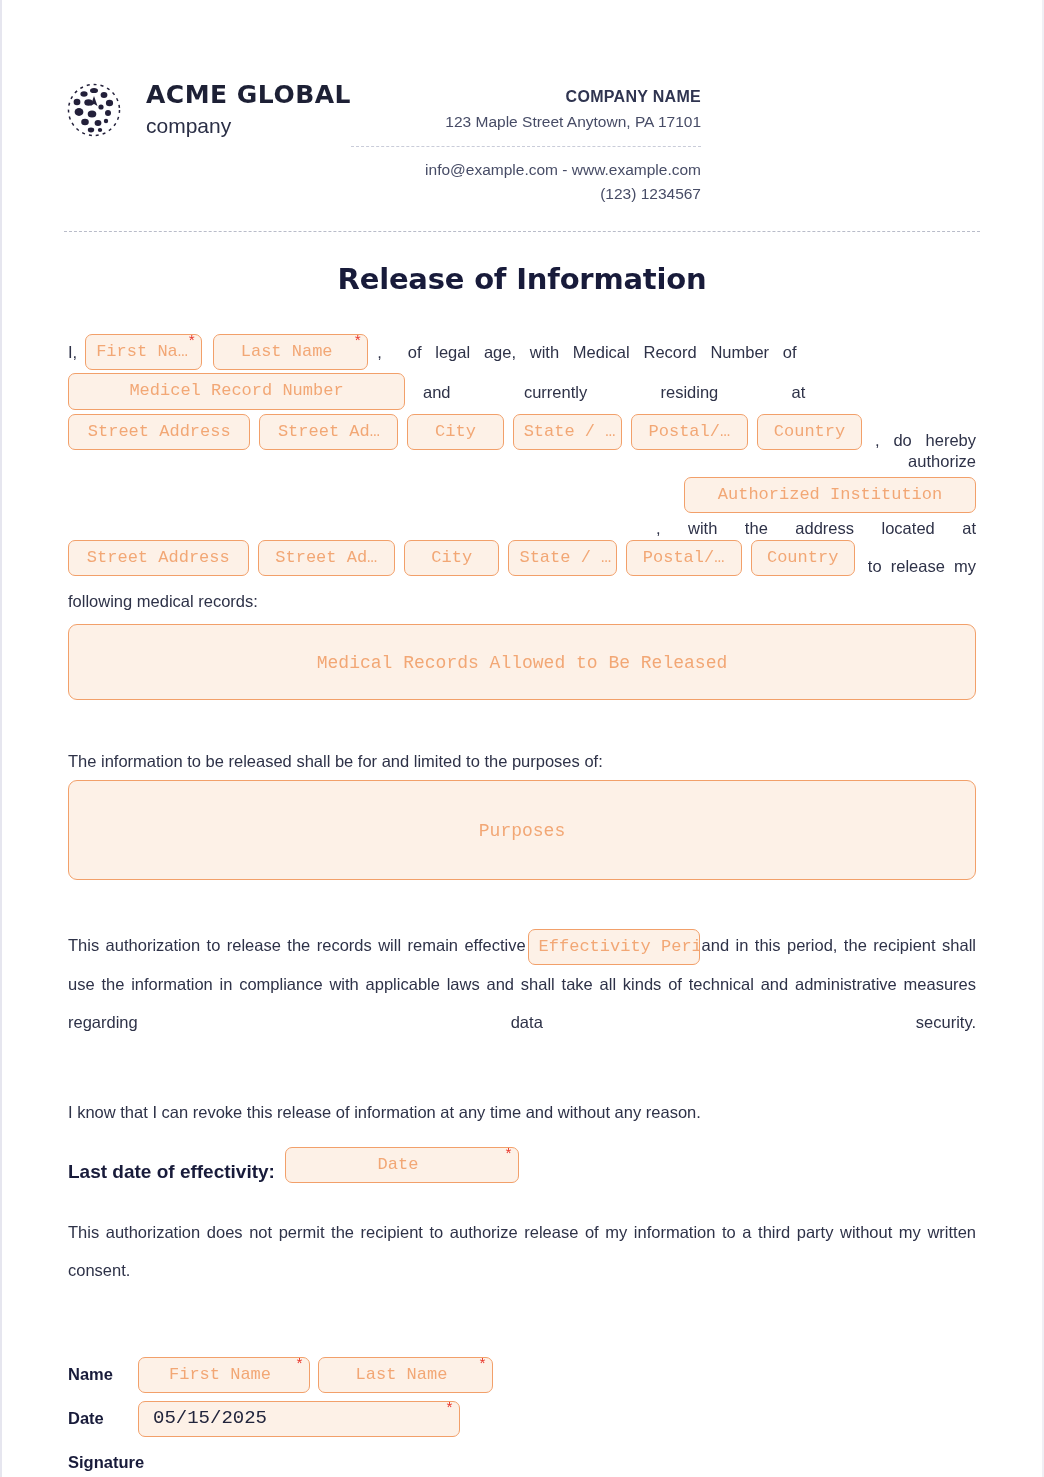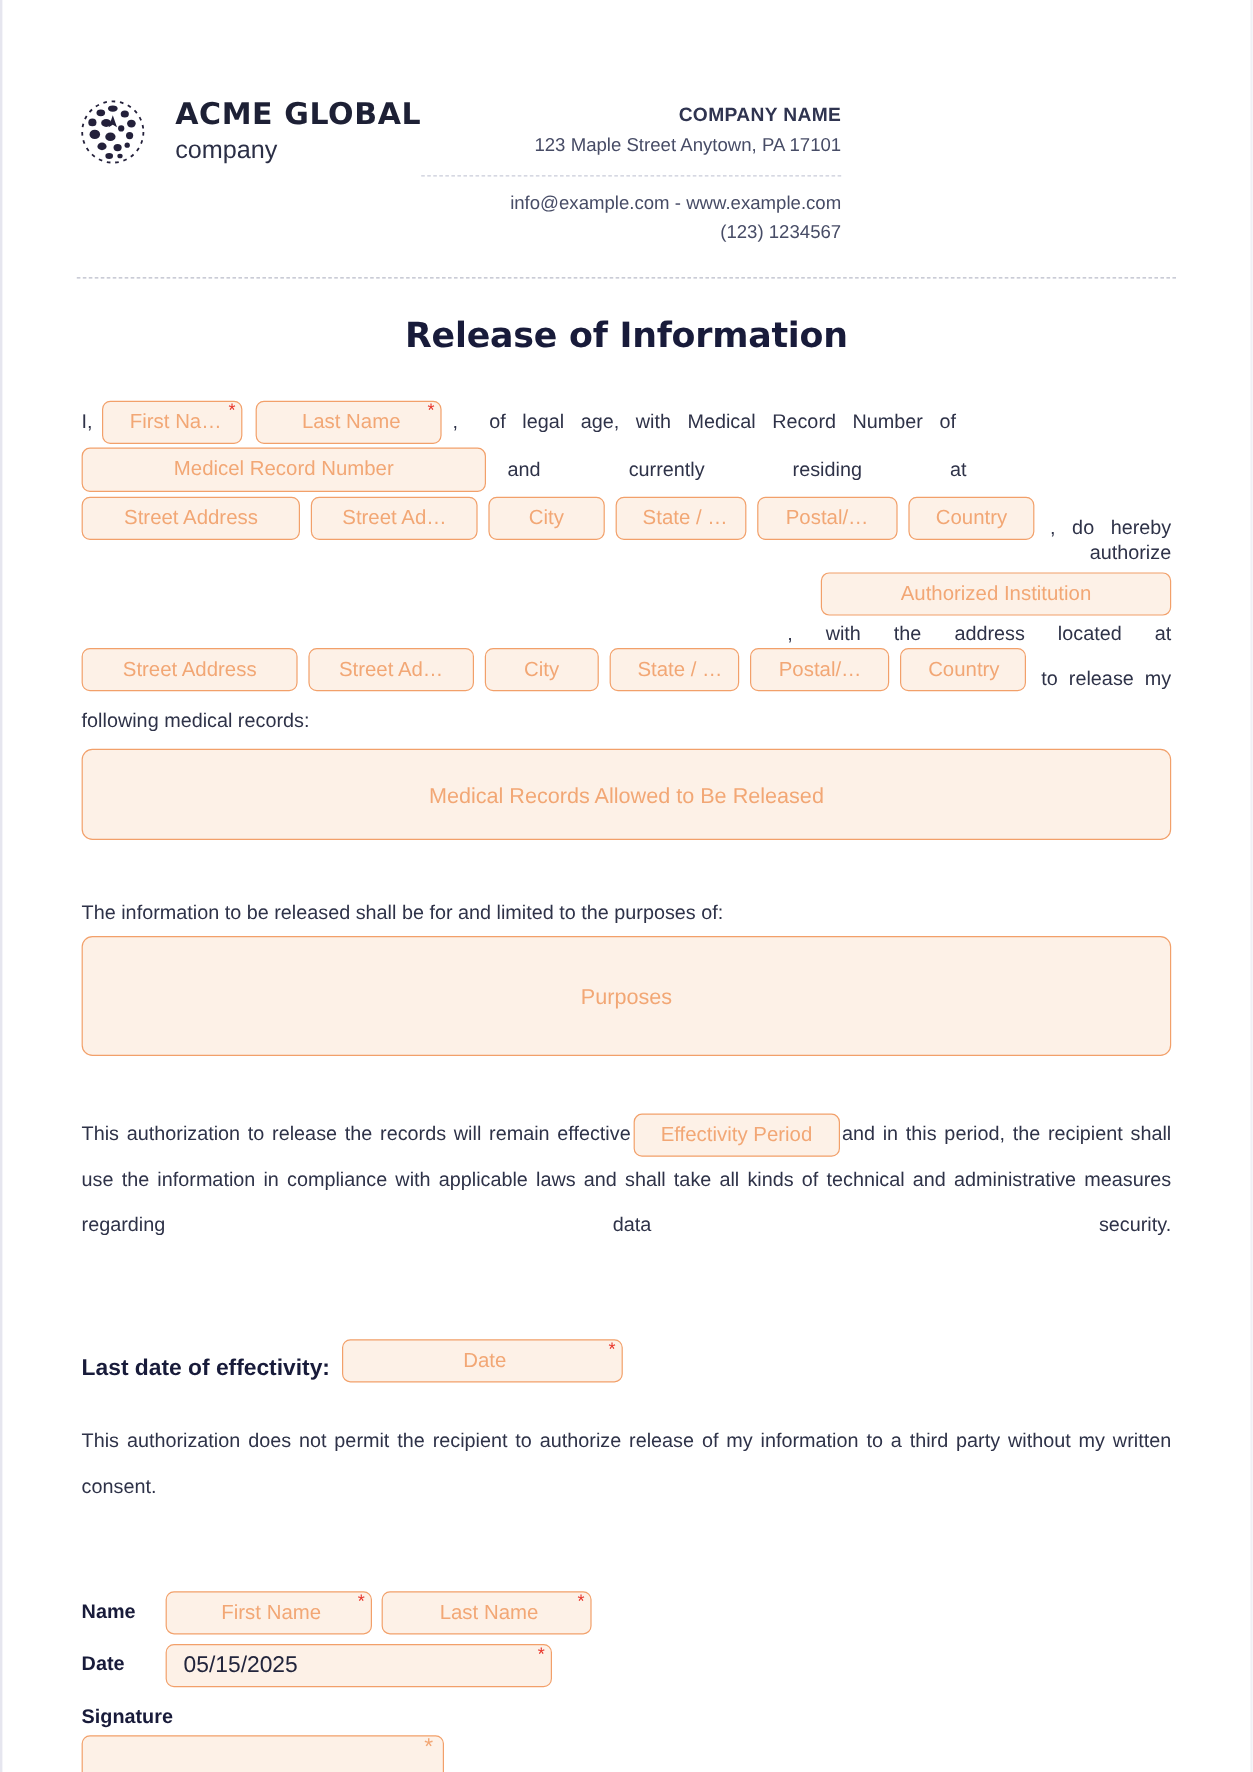--- a/index.html
+++ b/index.html
@@ -124,23 +124,24 @@
     position: relative;
     background: #fdf1e7;
     border: 1.6px solid #f2a06a;
     border-radius: 7px;
     color: #f2a775;
     font-size: 17px;
     text-align: center;
     box-sizing: border-box;
     height: 36px;
     line-height: 33px;
-    padding: 0 22px;
+    padding: 0 10px;
     white-space: nowrap;
     overflow: hidden;
+    font-family: Liberation Mono, monospace;
   }
   .fld .req {
     position: absolute;
     top: 1px;
     right: 5px;
     color: #e8352a;
     font-size: 15px;
     line-height: 14px;
   }
   .fld.has-req { padding-right: 18px; }
@@ -384,20 +385,21 @@
     </div>
 
     <div class="gap-lg"></div>
 
     <div class="para justify" style="line-height:38px;">
       <span>This authorization to release the records will remain effective</span><span class="fld w-effect" style="margin:0 2px;"><span>Effectivity Period</span></span><span>and in this period, the recipient shall use the information in compliance with applicable laws and shall take all kinds of technical and administrative measures regarding data security.</span>
     </div>
 
     <div class="gap-sm"></div>
 
+    <div class="para left" style="line-height:30px;">I know that I can revoke this release of information at any time and without any reason.</div>
 
     <div class="gap-sm"></div>
 
     <div class="addr-row" style="gap:10px;">
       <span class="label-bold">Last date of effectivity:</span>
       <span class="fld w-date has-req">
         <span>Date</span><span class="req">*</span>
       </span>
     </div>
 

